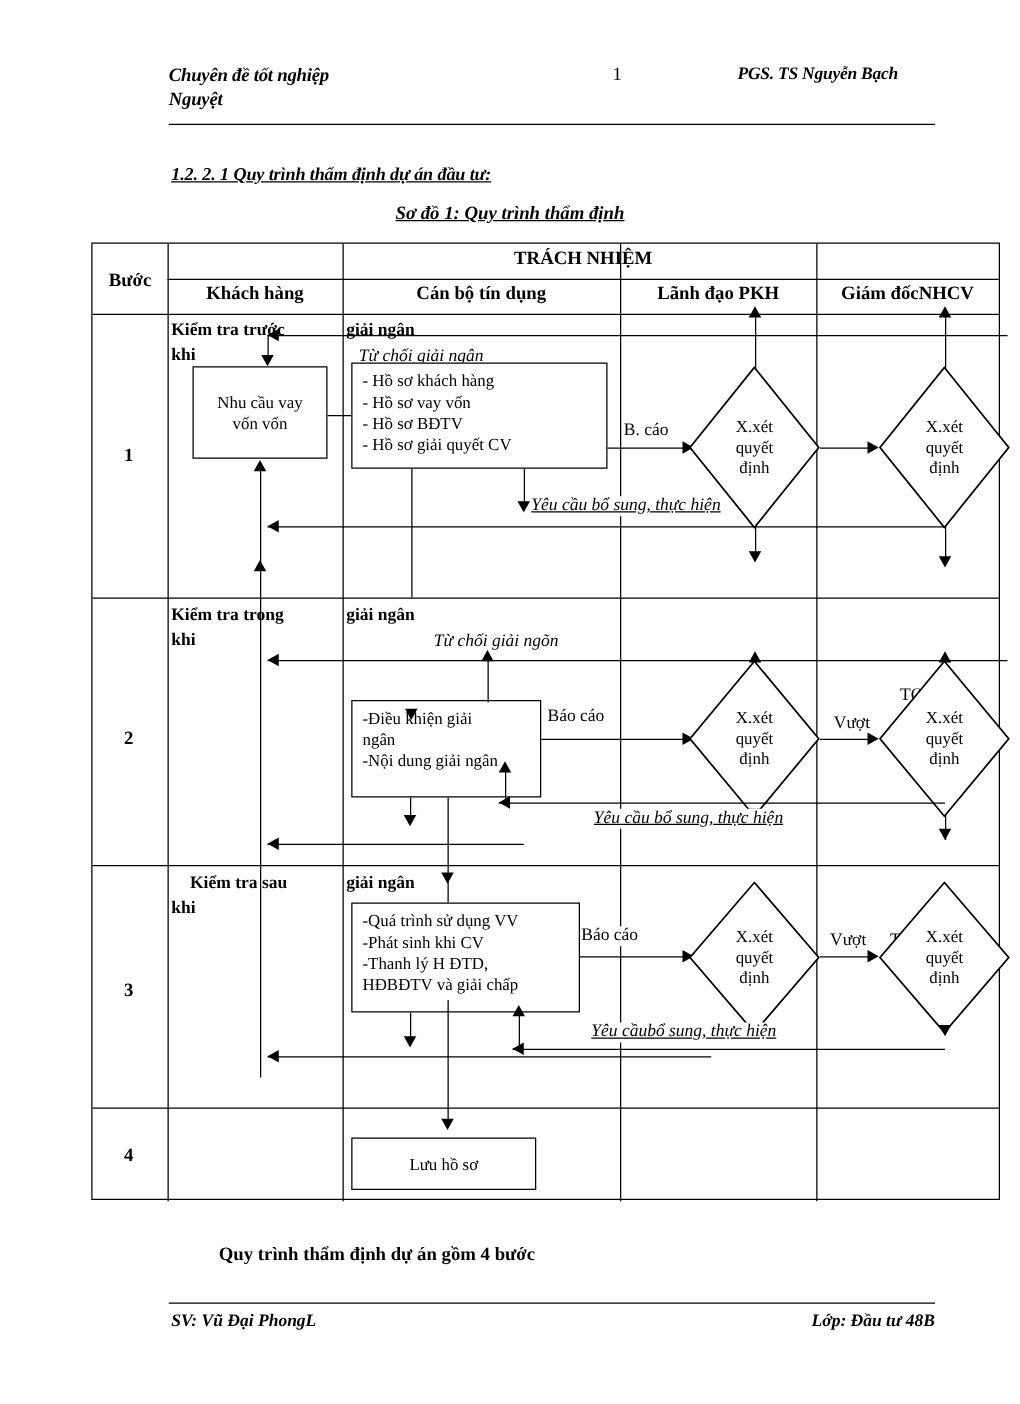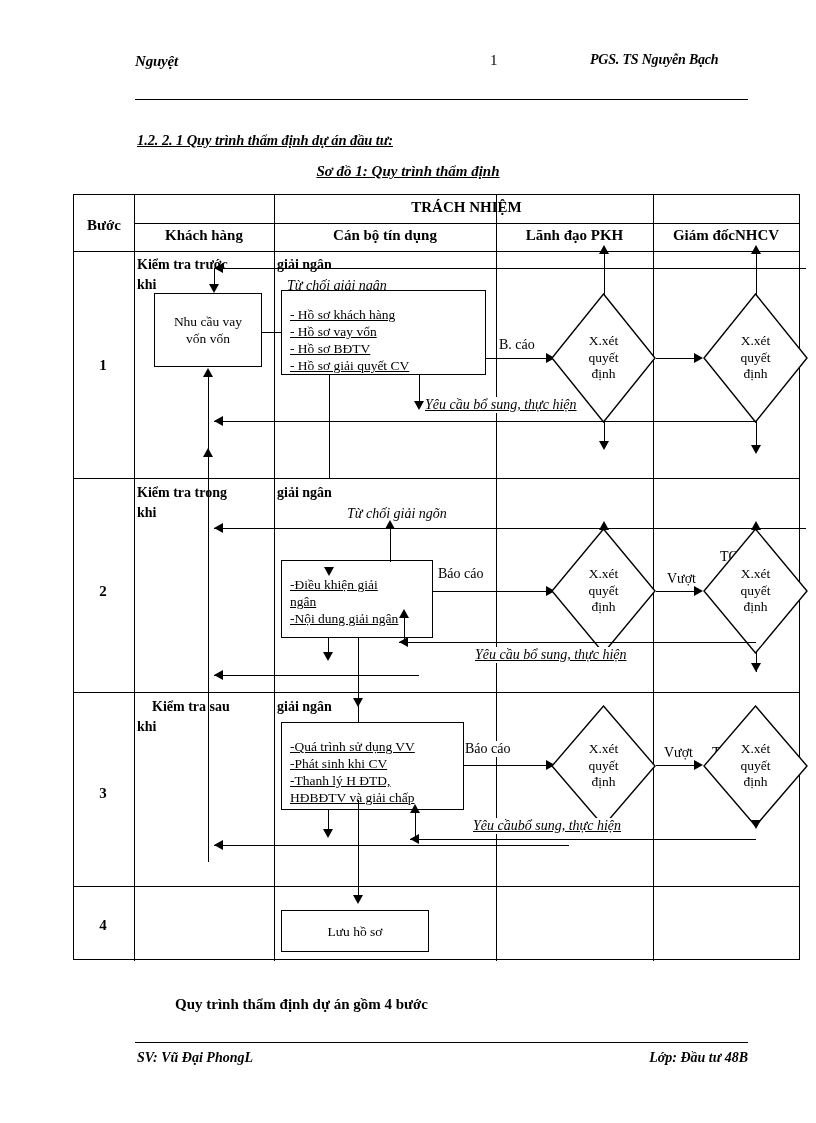--- a/index.html
+++ b/index.html
@@ -33,21 +33,21 @@
   .vline{position:absolute;top:0;width:0;border-left:1.2px solid #000;}
   .hline{position:absolute;left:0;height:0;border-top:1.2px solid #000;}
 
   .th{position:absolute;text-align:center;font-weight:bold;font-size:15px;}
   .stepnum{position:absolute;font-weight:bold;font-size:15px;text-align:center;width:58px;}
 
   
   .box{position:absolute;border:1.3px solid #000;box-sizing:border-box;
     font-size:13.5px;line-height:17px;background:#fff;overflow:hidden;}
   .box.center{display:flex;align-items:center;justify-content:center;text-align:center;}
-  .box.pad{padding:15px 8px;text-decoration:underline;}
+  .box.pad{padding:5px 8px;}
 
   .lbl{position:absolute;font-size:14px;white-space:nowrap;background:#fff;padding:0 1px;}
   .lbl.b{font-weight:bold;}
   .lbl.i{font-style:italic;}
   .lbl.iu{font-style:italic;text-decoration:underline;}
 
   .diamond{position:absolute;}
   .diamond .dshape{position:absolute;left:0;top:0;width:100%;height:100%;}
   .diamond .dtxt{position:absolute;left:0;top:50%;width:100%;
     transform:translateY(-50%);text-align:center;font-size:13.5px;line-height:16.5px;}
@@ -69,20 +69,21 @@
   .ftr-right{position:absolute;left:612px;top:1050px;font-style:italic;font-weight:bold;font-size:14px;
     width:136px;text-align:right;}
 </style>
 </head>
 <body>
 
 <div class="page">
 
   <div class="header">
     <div class="hdr-left">
+      <div>Chuyên đề tốt nghiệp</div>
       <div>Nguyệt</div>
     </div>
     <div class="hdr-page">1</div>
     <div class="hdr-right">PGS. TS Nguyễn Bạch</div>
   </div>
   <div class="hdr-rule"></div>
 
   <div class="sec-head">1.2. 2. 1 Quy trình thẩm định dự án đầu tư:</div>
   <div class="fig-title">
     <span>Sơ đồ 1: Quy trình thẩm định</span>

